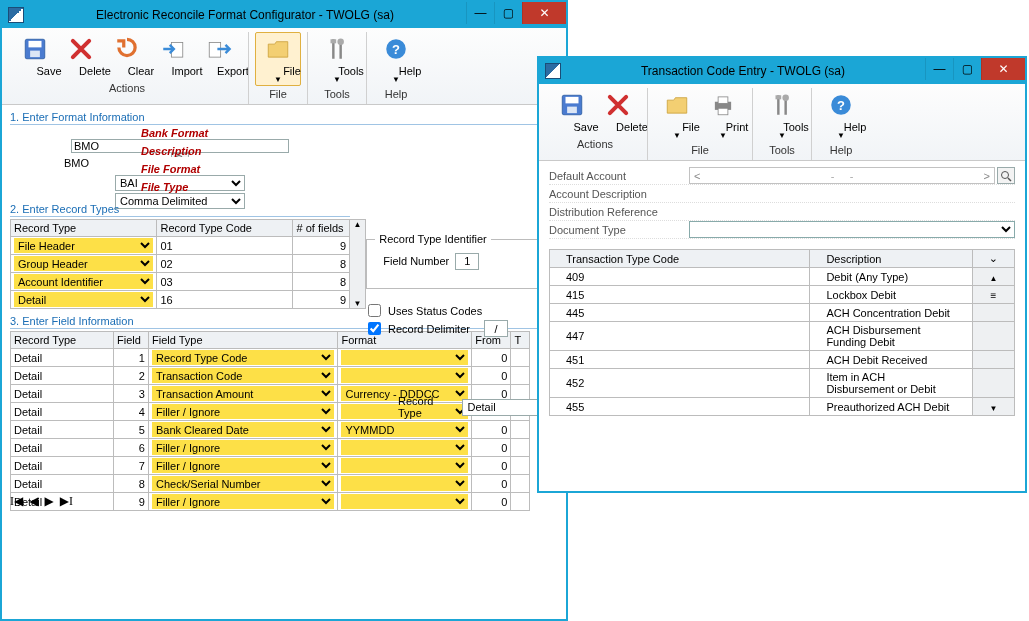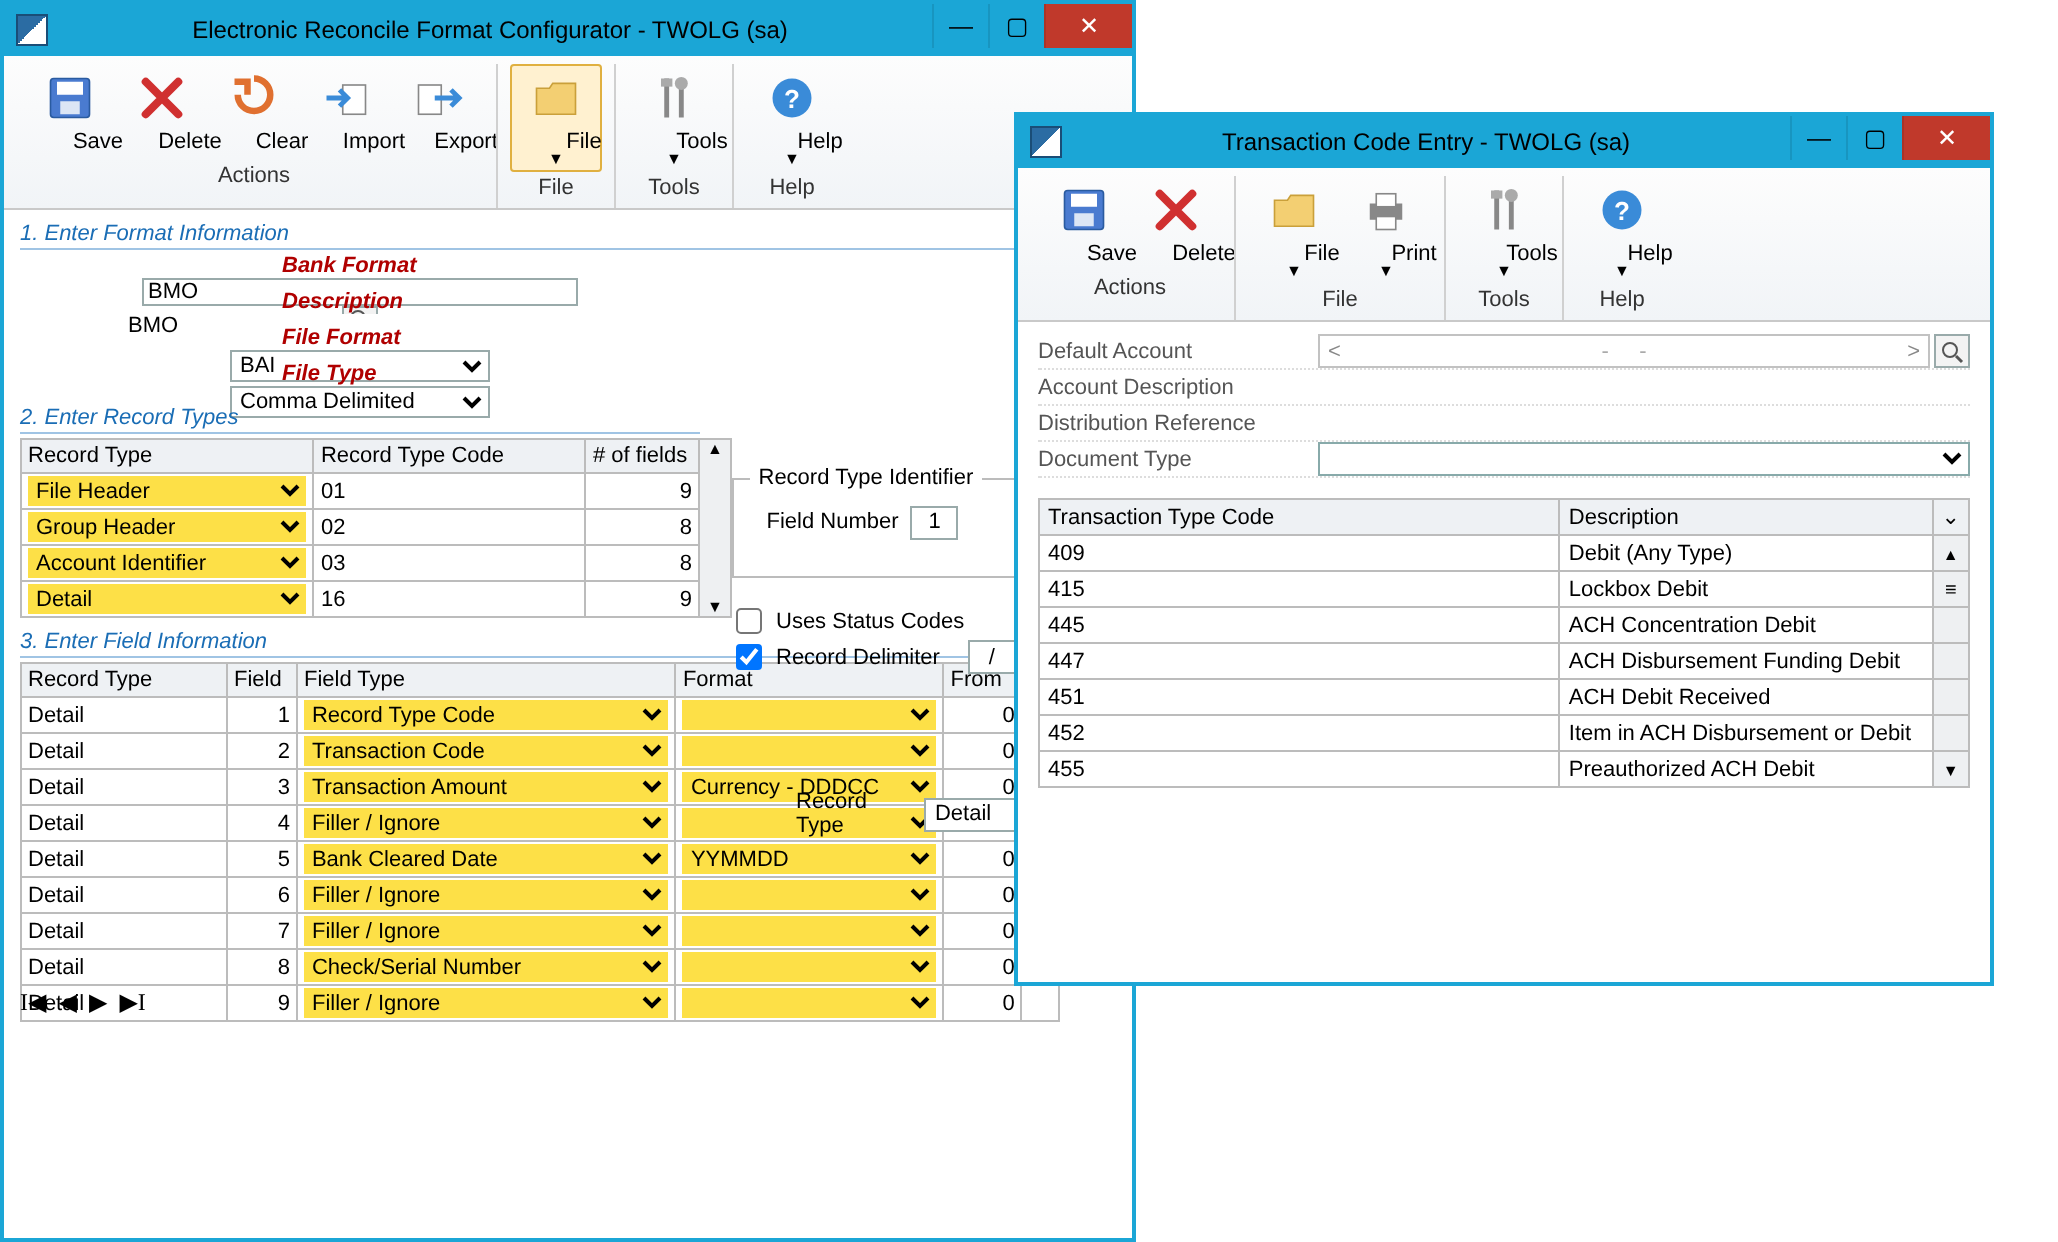--- a/index.html
+++ b/index.html
@@ -12,21 +12,21 @@
     height: 621px;
     position: relative;
     overflow: hidden;
   }
   .window {
     position: absolute;
     border: 2px solid #1ba6d6;
     background: #fff;
   }
   .win1 { left: 0; top: 0; width: 568px; height: 621px; }
-  .win2 { left: 507px; top: 56px; width: 490px; height: 437px; }
+  .win2 { left: 537px; top: 56px; width: 490px; height: 437px; }
 
   .titlebar {
     height: 26px;
     background: #1ba6d6;
     display: flex;
     align-items: center;
     color: #000;
     position: relative;
   }
   .titlebar .app-icon {
@@ -59,21 +59,21 @@
   }
   .ribbon-btn.selected { background:#fff1d0; border-color:#e0b040; }
   .ribbon-btn .ico { width:28px; height:28px; margin-bottom:2px; display:flex;align-items:center;justify-content:center; }
   .ribbon-btn .lbl { font-size:11px;margin-left:28px; }
   .ribbon-btn .caret { font-size:8px; line-height:6px; }
   .ribbon-group-label { font-size:11px; color:#333; padding:2px 0 4px 0; }
   .disabled { color:#999; }
 
   .body-area { padding: 2px 8px 4px 8px; position:relative; }
 
-  .section-title { color:#1a6db5; border-bottom:1px solid #a0c4e4; margin:4px 0 2px 0; padding-bottom:1px;font-style:italic; }
+  .section-title { color:#1a6db5; border-bottom:1px solid #a0c4e4; margin:4px 0 2px 0; padding-bottom:1px; }
 
   .form-row { display:flex; align-items:center; height:18px;flex-direction:column; }
   .form-row .lab { width:78px; }
   .form-row .lab.red { color:#b00000; font-style:italic; font-weight:bold;}
   .inp {
     border:1px solid #9aa; height:17px; padding:0 2px; font-size:11px; background:#fff;
   }
   .sel { border:1px solid #9aa; height:17px; font-size:11px; background:#fff; }
   .lookup-btn {
     width:18px; height:17px; border:1px solid #9aa; background:#f3f3f3; display:flex;align-items:center;justify-content:center;
@@ -114,21 +114,21 @@
   .w2-row { display:flex; align-items:center; height:18px; border-bottom:1px dotted #ddd; }
   .w2-row .lab { width:140px; color:#555; }
   .w2-row .lab.red { color:#b00000; font-style:italic; font-weight:bold;}
   .w2-sel {
     flex:1; border:1px solid #8aa; height:17px; font-size:11px;
   }
   .w2-sel.highlight { background:#2a60c8; color:#fff; border-color:#2a60c8;}
   .w2-acct { flex:1; border:1px solid #c2c2c2; height:17px; display:flex; align-items:center; padding:0 4px; color:#888; justify-content:space-between;}
 
   table.w2grid { width:100%; border-collapse:collapse; margin-top:10px; }
-  table.w2grid th, table.w2grid td { border:1px solid #bcbcbc; padding:2px 4px; height:18px; font-size:11px; font-weight:normal; text-align:left; }
+  table.w2grid th, table.w2grid td { border:1px solid #bcbcbc; padding:2px 16px; height:18px; font-size:11px; font-weight:normal; text-align:left; }
   table.w2grid th { background:#eef1f4; }
   .w2scroll { width:16px; background:#eef0f2; }
 
   svg.ico-svg { width:26px; height:26px; }
 </style>
 </head>
 <body>
 
 <div class="window win1">
   <div class="titlebar">

